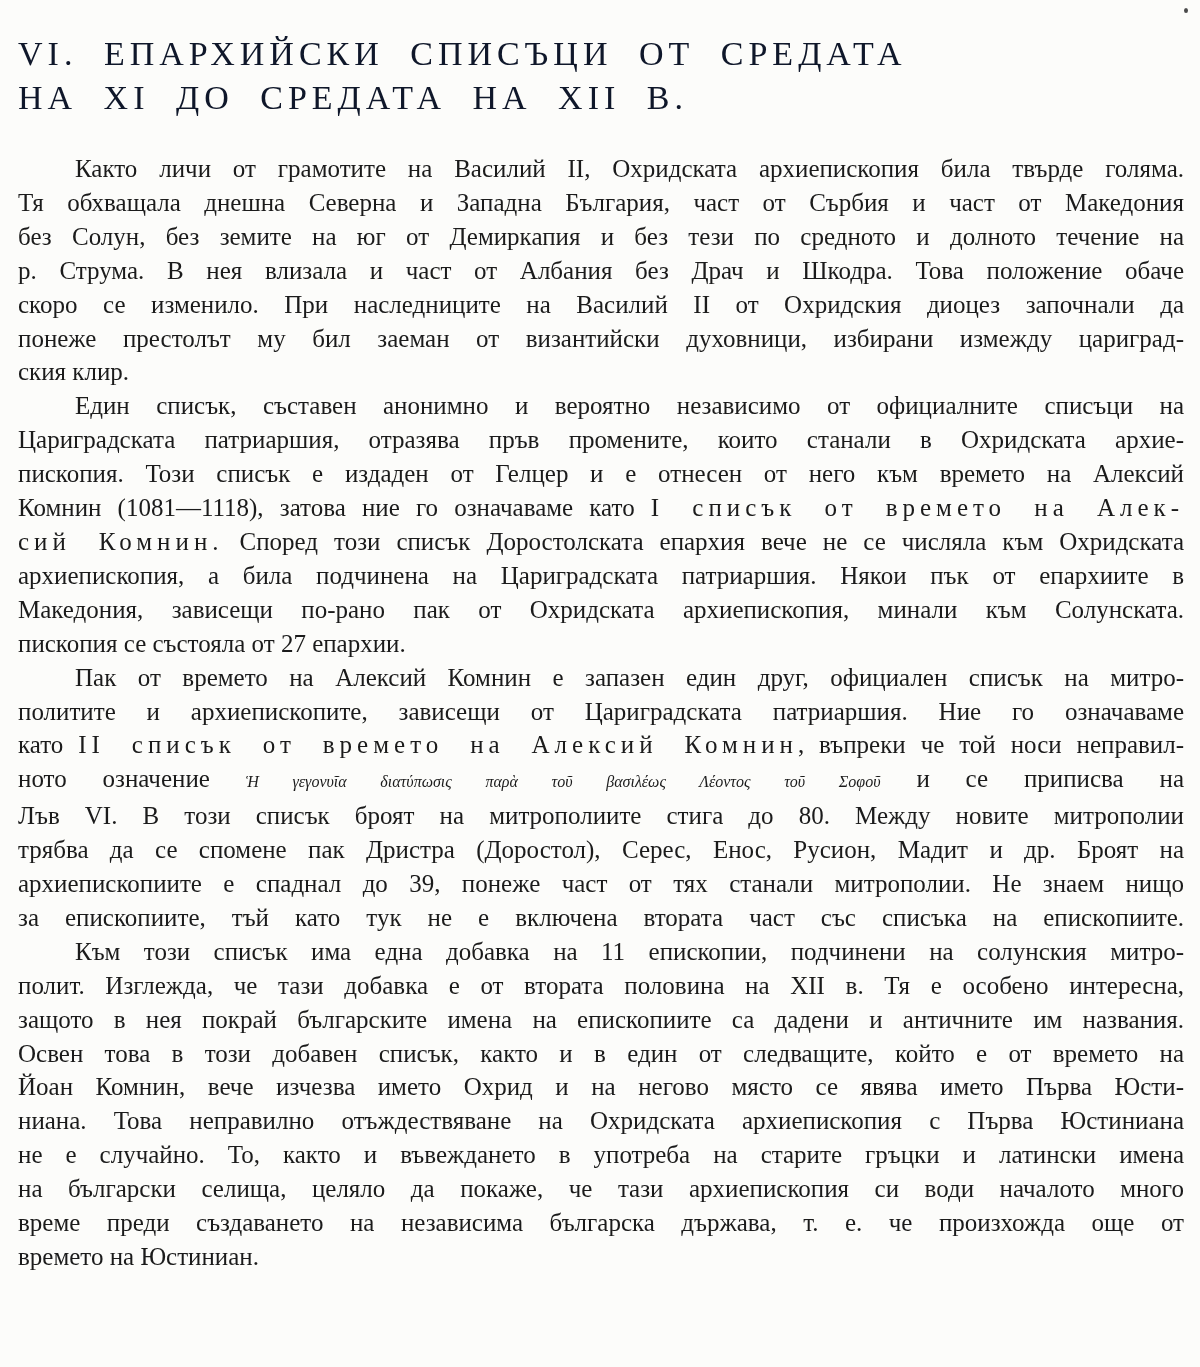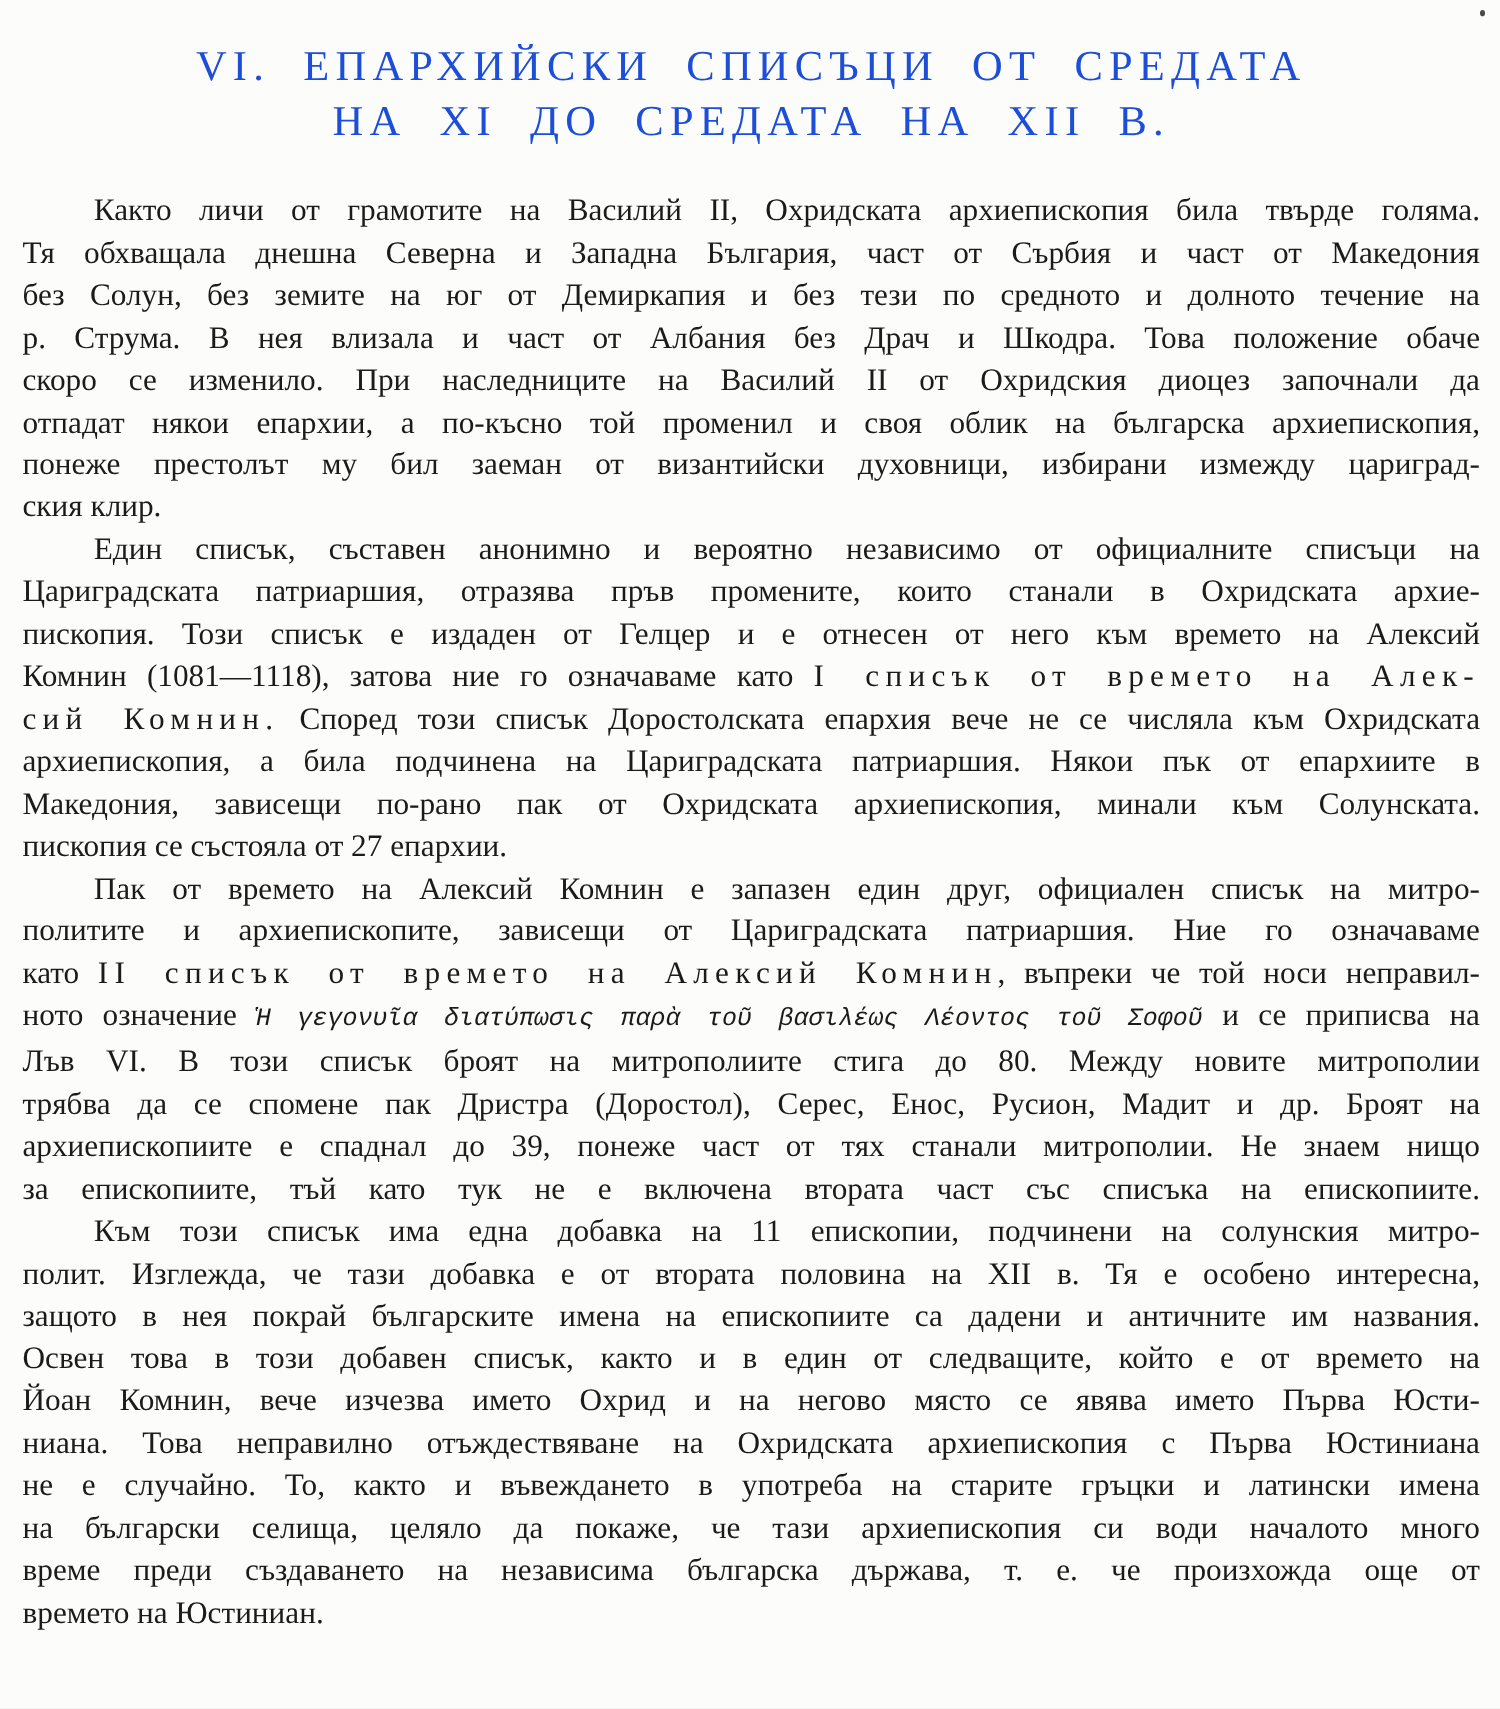--- a/index.html
+++ b/index.html
@@ -13,26 +13,26 @@
     height: 1367px;
     margin: 0 auto;
     background: #fcfcfa;
     box-sizing: border-box;
     padding: 32px 16px 0 18px;
     overflow: hidden;
     font-family: "Liberation Serif", "DejaVu Serif", serif;
     color: #1b1b1b;
   }
   .heading {
-    text-align: center;
+    text-align: left;
     font-size: 34px;
     line-height: 44px;
     letter-spacing: 5px;
     word-spacing: 13px;
-    color: #1d4ed8;
+    color: #0f172a;
     margin: 0 0 32px 0;
     font-weight: normal;
   }
   .body-text {
     font-size: 25px;
     line-height: 33.9px;
   }
   .para { margin: 0; }
   .line {
     text-align: justify;
@@ -43,23 +43,23 @@
   .line.end {
     text-align-last: left;
     -moz-text-align-last: left;
   }
   .spaced {
     letter-spacing: 5px;
     word-spacing: 7px;
     margin-top: 44px;
   }
   .greek {
-    font-family: Liberation Mono, monospace;
+    font-family: Liberation Serif, serif;
     font-style: italic;
-    font-size: 20px;
+    font-size: 16px;
   }
   .speck {
     position: absolute;
     top: 8px;
     right: 12px;
     width: 4px;
     height: 5px;
     background: #4a4a4a;
     border-radius: 50%;
   }
@@ -73,21 +73,20 @@
     <div>VI. ЕПАРХИЙСКИ СПИСЪЦИ ОТ СРЕДАТА</div>
     <div>НА XI ДО СРЕДАТА НА XII В.</div>
   </div>
   <div class="body-text">
       <div class="para">
         <div class="line first"><span>Както личи от грамотите на Василий II, Охридската архиепископия била твърде голяма.</span></div>
         <div class="line"><span>Тя обхващала днешна Северна и Западна България, част от Сърбия и част от Македония</span></div>
         <div class="line"><span>без Солун, без земите на юг от Демиркапия и без тези по средното и долното течение на</span></div>
         <div class="line"><span>р. Струма. В нея влизала и част от Албания без Драч и Шкодра. Това положение обаче</span></div>
         <div class="line"><span>скоро се изменило. При наследниците на Василий II от Охридския диоцез започнали да</span></div>
-        <div class="line"><span>отпадат някои епархии, а по-късно той променил и своя облик на българска архиепископия,</span></div>
         <div class="line"><span>понеже престолът му бил заеман от византийски духовници, избирани измежду цариград-</span></div>
         <div class="line end"><span>ския клир.</span></div>
       </div>
       <div class="para">
         <div class="line first"><span>Един списък, съставен анонимно и вероятно независимо от официалните списъци на</span></div>
         <div class="line"><span>Цариградската патриаршия, отразява пръв промените, които станали в Охридската архие-</span></div>
         <div class="line"><span>пископия. Този списък е издаден от Гелцер и е отнесен от него към времето на Алексий</span></div>
         <div class="line"><span>Комнин (1081—1118), затова ние го означаваме като </span><span class="spaced">I списък от времето на Алек-</span></div>
         <div class="line"><span class="spaced">сий Комнин.</span><span> Според този списък Доростолската епархия вече не се числяла към Охридската</span></div>
         <div class="line"><span>архиепископия, а била подчинена на Цариградската патриаршия. Някои пък от епархиите в</span></div>

